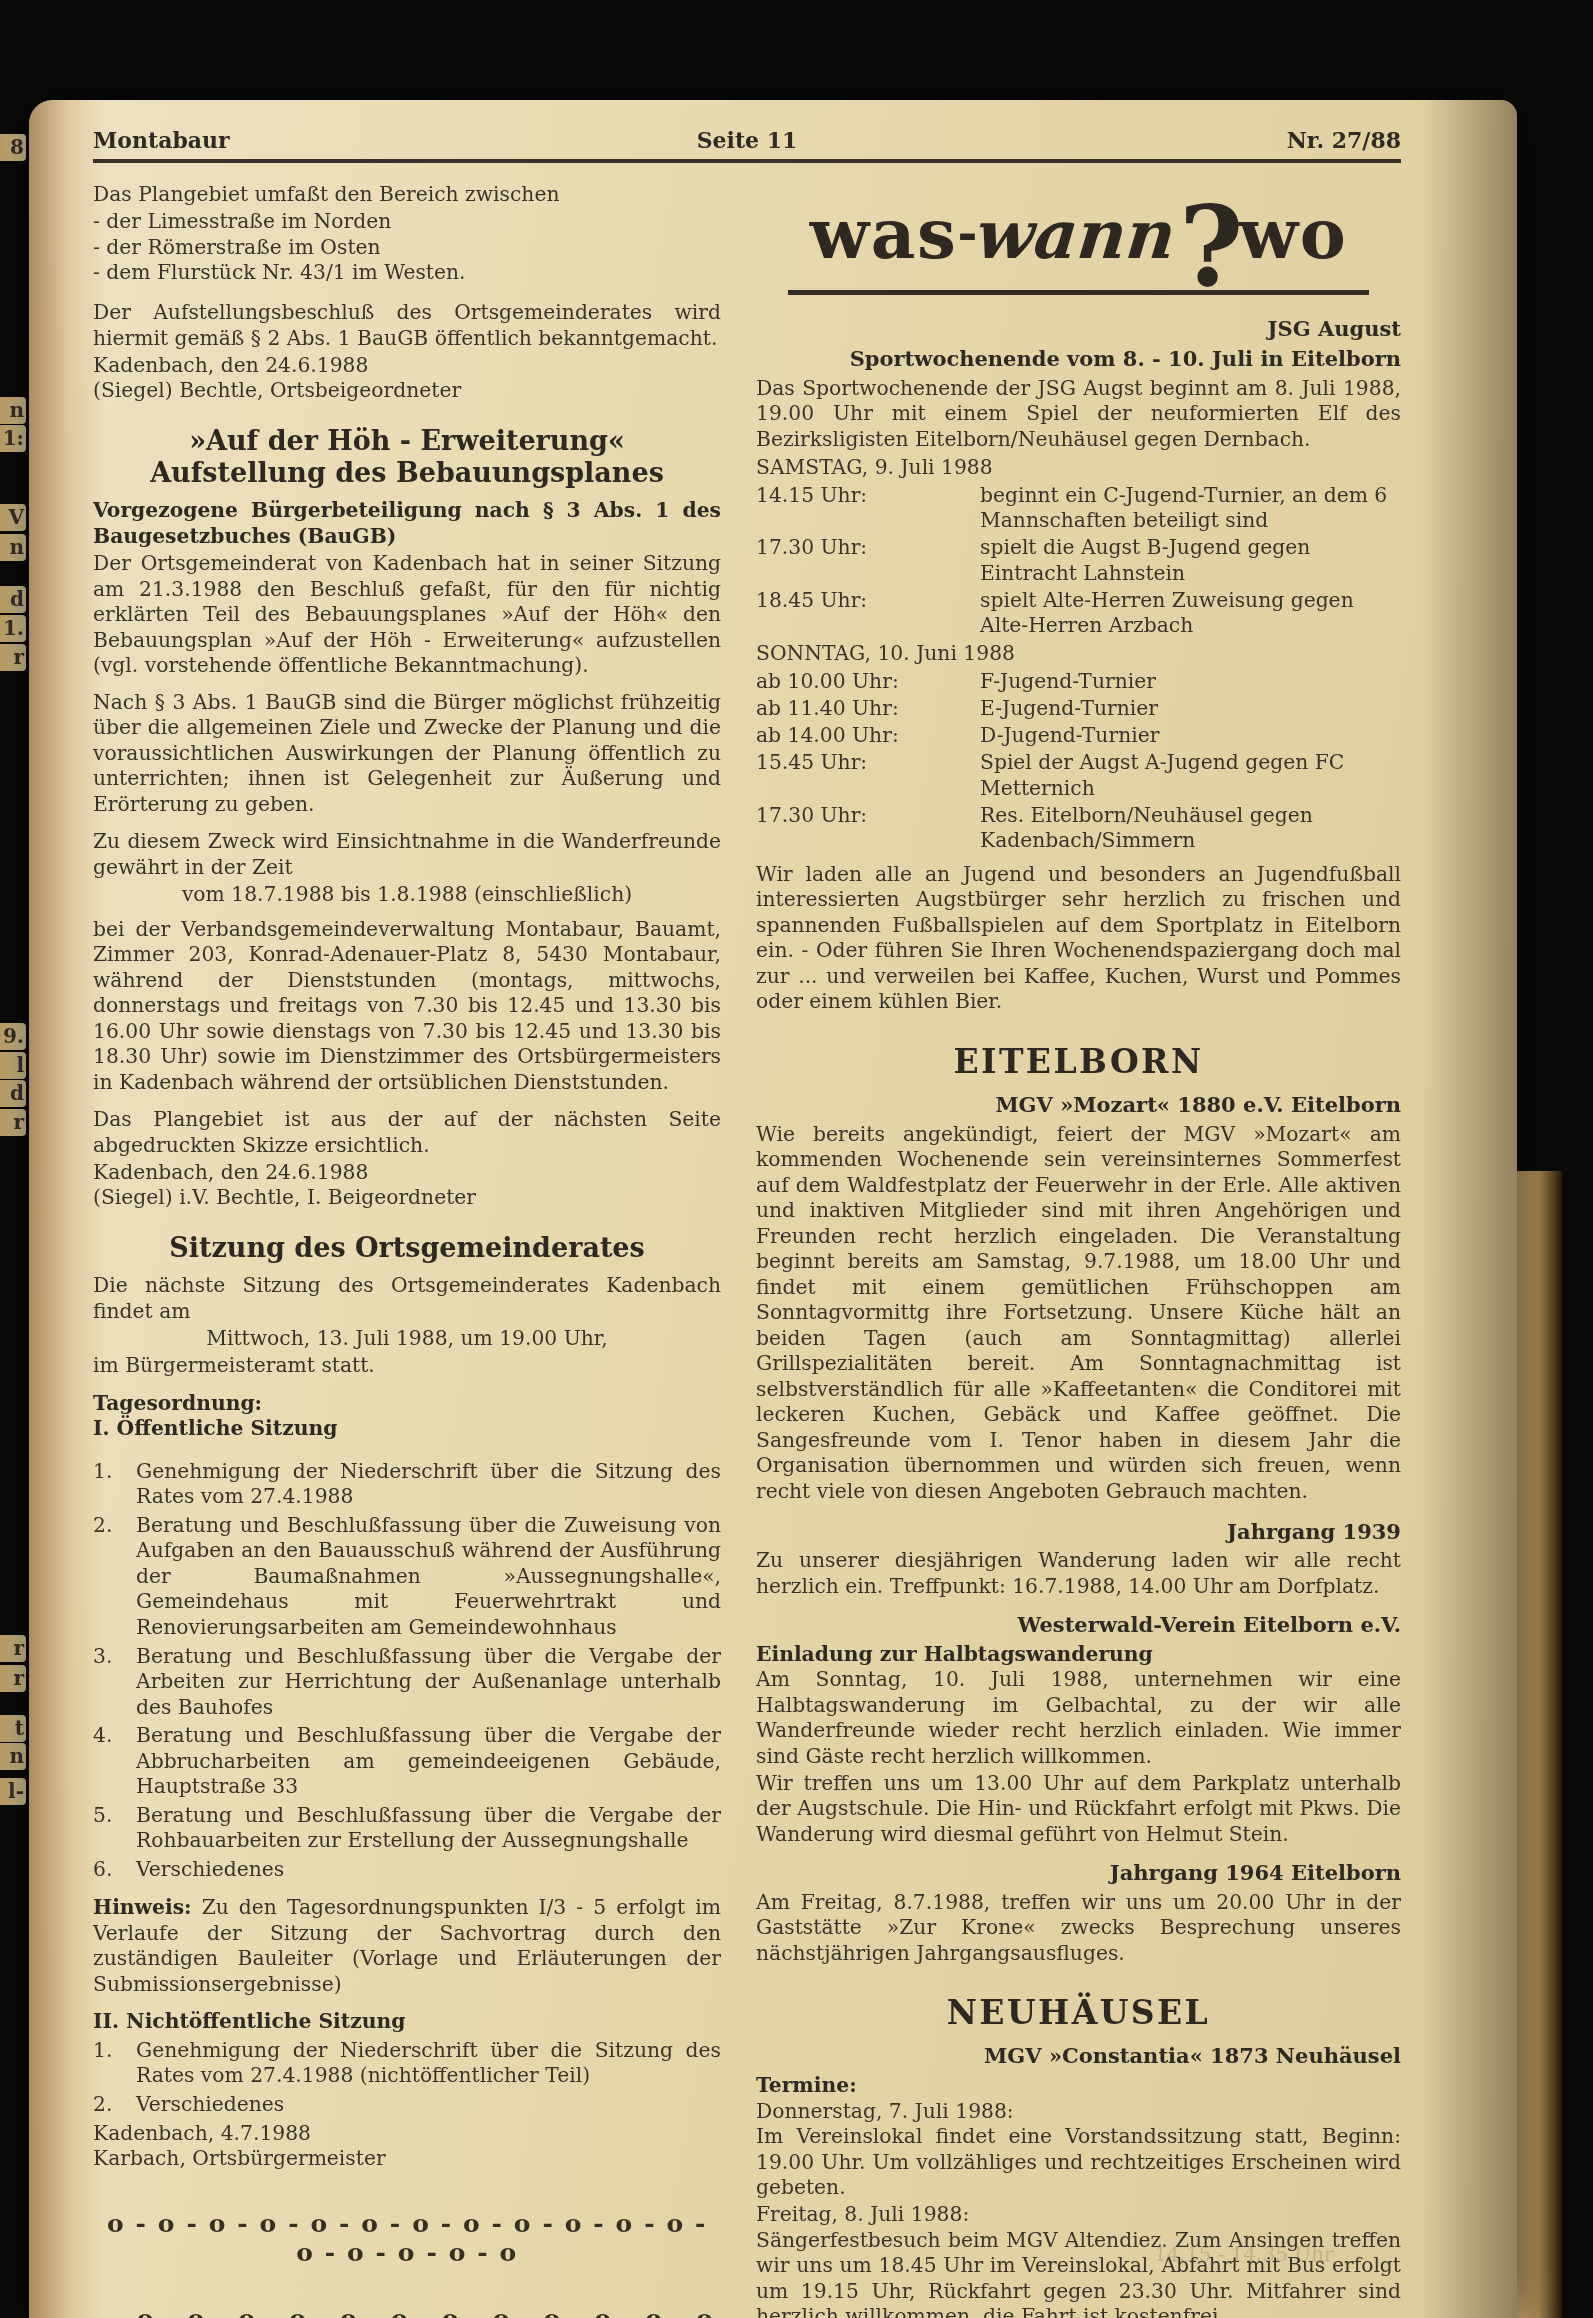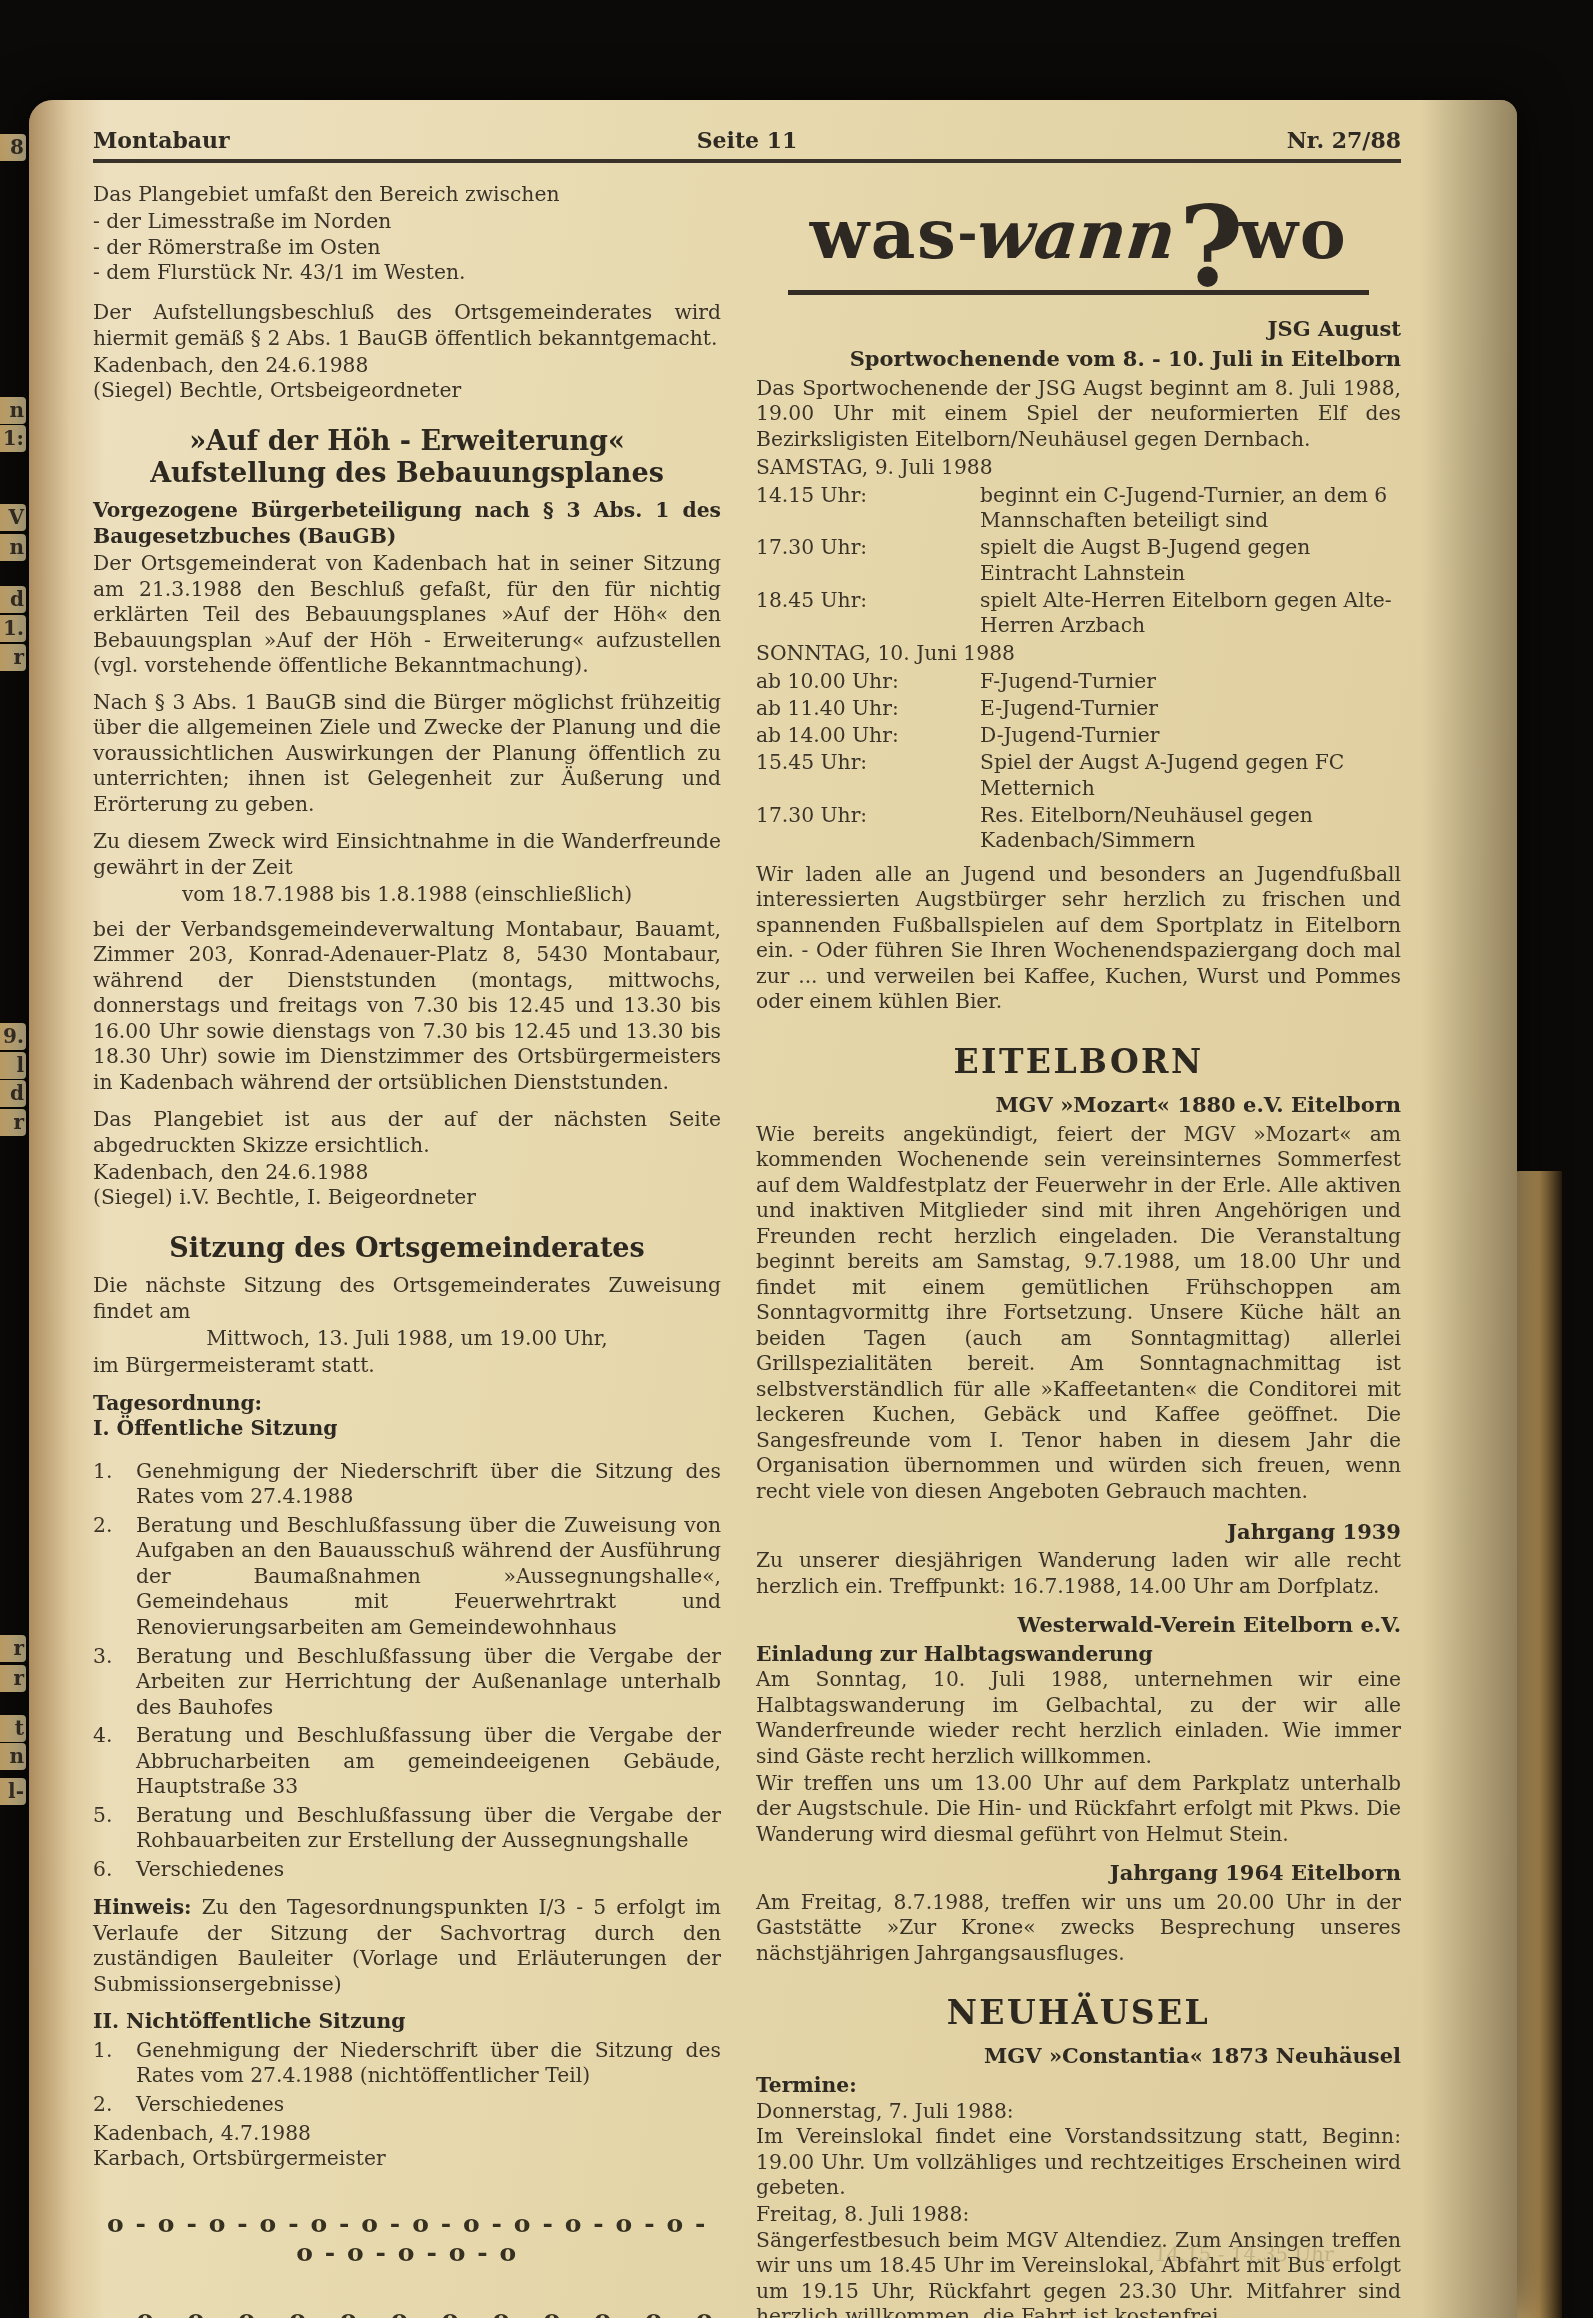--- a/index.html
+++ b/index.html
@@ -119,21 +119,21 @@
         <p class="j tight">Der Ortsgemeinderat von Kadenbach hat in seiner Sitzung am 21.3.1988 den Beschluß gefaßt, für den für nichtig erklärten Teil des Bebauungsplanes »Auf der Höh« den Bebauungsplan »Auf der Höh - Erweiterung« aufzustellen (vgl. vorstehende öffentliche Bekanntmachung).</p>
         <p class="j" style="margin-top:11px">Nach § 3 Abs. 1 BauGB sind die Bürger möglichst frühzeitig über die allgemeinen Ziele und Zwecke der Planung und die voraussichtlichen Auswirkungen der Planung öffentlich zu unterrichten; ihnen ist Gelegenheit zur Äußerung und Erörterung zu geben.</p>
         <p class="j tight">Zu diesem Zweck wird Einsichtnahme in die Wanderfreunde gewährt in der Zeit</p>
         <p class="ctr tight">vom 18.7.1988 bis 1.8.1988 (einschließlich)</p>
         <p class="j" style="margin-top:9.6px">bei der Verbandsgemeindeverwaltung Montabaur, Bauamt, Zimmer 203, Konrad-Adenauer-Platz 8, 5430 Montabaur, während der Dienststunden (montags, mittwochs, donnerstags und freitags von 7.30 bis 12.45 und 13.30 bis 16.00 Uhr sowie dienstags von 7.30 bis 12.45 und 13.30 bis 18.30 Uhr) sowie im Dienstzimmer des Ortsbürgermeisters in Kadenbach während der ortsüblichen Dienststunden.</p>
         <p class="j tight">Das Plangebiet ist aus der auf der nächsten Seite abgedruckten Skizze ersichtlich.</p>
         <div class="list-line">Kadenbach, den 24.6.1988</div>
         <div class="list-line">(Siegel) i.V. Bechtle, I. Beigeordneter</div>
 
         <div class="h-sec">Sitzung des Ortsgemeinderates</div>
-        <p class="j tight">Die nächste Sitzung des Ortsgemeinderates Zuweisung findet am</p>
+        <p class="j tight">Die nächste Sitzung des Ortsgemeinderates Kadenbach findet am</p>
         <p class="ctr tight">Mittwoch, 13. Juli 1988, um 19.00 Uhr,</p>
         <p>im Bürgermeisteramt statt.</p>
 
         <div class="list-line b">Tagesordnung:</div>
         <div class="list-line b" style="margin-bottom:17px">I. Öffentliche Sitzung</div>
 
         <div class="agitem">
           <div class="num">1.</div>
           <div class="txt">Genehmigung der Niederschrift über die Sitzung des Rates vom 27.4.1988</div>
         </div>
@@ -189,21 +189,21 @@
         <div class="schedrow">
           <div>14.15 Uhr:</div>
           <div>beginnt ein C-Jugend-Turnier, an dem 6 Mannschaften beteiligt sind</div>
         </div>
         <div class="schedrow">
           <div>17.30 Uhr:</div>
           <div>spielt die Augst B-Jugend gegen Eintracht Lahnstein</div>
         </div>
         <div class="schedrow">
           <div>18.45 Uhr:</div>
-          <div>spielt Alte-Herren Eitelborn gegen Alte-Herren Arzbach</div>
+          <div>spielt Alte-Herren Zuweisung gegen Alte-Herren Arzbach</div>
         </div>
 
         <div class="caps-line">SONNTAG, 10. Juni 1988</div>
         <div class="schedrow">
           <div>ab 10.00 Uhr:</div>
           <div>F-Jugend-Turnier</div>
         </div>
         <div class="schedrow">
           <div>ab 11.40 Uhr:</div>
           <div>E-Jugend-Turnier</div>

